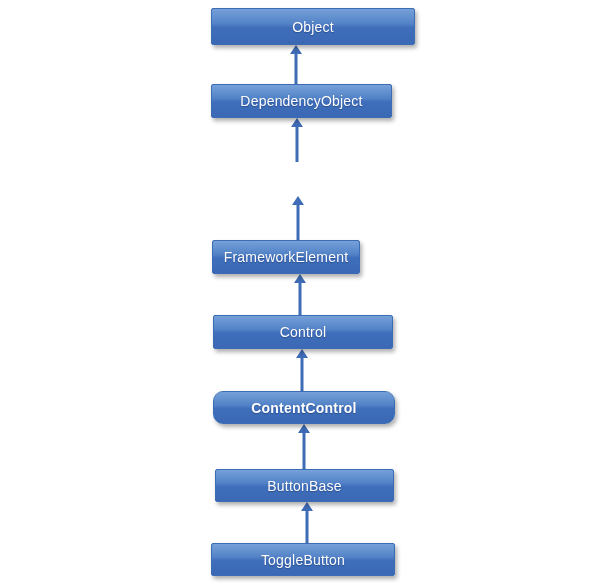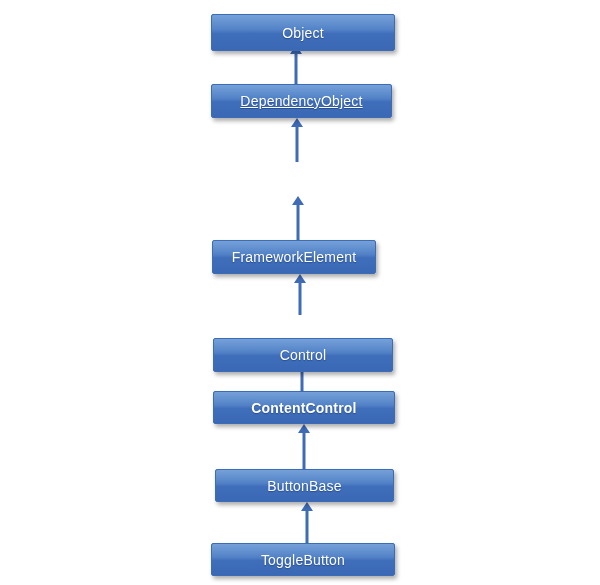--- a/index.html
+++ b/index.html
@@ -118,33 +118,33 @@
       <div class="shaft" style="background: rgb(63, 108, 182);"></div>
     </div>
     <div class="connector" style="left: 297px; top: 424px; height: 45px;">
       <div class="head" style="border-bottom-color: rgb(63, 108, 182);"></div>
       <div class="shaft" style="background: rgb(63, 108, 182);"></div>
     </div>
     <div class="connector" style="left: 300px; top: 502px; height: 41px;">
       <div class="head" style="border-bottom-color: rgb(63, 108, 182);"></div>
       <div class="shaft" style="background: rgb(63, 108, 182);"></div>
     </div>
-    <div class="node" style="left: 211px; top: 8px; width: 184px; height: 37px; margin-top: 6px;">
+    <div class="node" style="left: 211px; top: 8px; width: 204px; height: 37px;">
       <span class="node-label">Object</span>
     </div>
-    <div class="node" style="left: 211px; top: 84px; width: 181px; height: 34px; text-decoration: underline;">
+    <div class="node" style="left: 211px; top: 84px; width: 181px; height: 34px;">
       <span class="node-label">DependencyObject</span>
     </div>
-    <div class="node" style="left: 212px; top: 240px; width: 164px; height: 34px;">
+    <div class="node" style="left: 212px; top: 240px; width: 148px; height: 34px;">
       <span class="node-label">FrameworkElement</span>
     </div>
-    <div class="node" style="left: 213px; top: 315px; width: 180px; height: 34px; margin-top: 23px;">
+    <div class="node" style="left: 213px; top: 315px; width: 180px; height: 34px;">
       <span class="node-label">Control</span>
     </div>
-    <div class="node bold" style="left: 213px; top: 391px; width: 182px; height: 33px;">
+    <div class="node bold" style="left: 213px; top: 391px; width: 182px; height: 33px; border-radius: 10px;">
       <span class="node-label">ContentControl</span>
     </div>
     <div class="node" style="left: 215px; top: 469px; width: 179px; height: 33px;">
       <span class="node-label">ButtonBase</span>
     </div>
     <div class="node" style="left: 211px; top: 543px; width: 184px; height: 33px;">
       <span class="node-label">ToggleButton</span>
     </div>
   </div>
 

